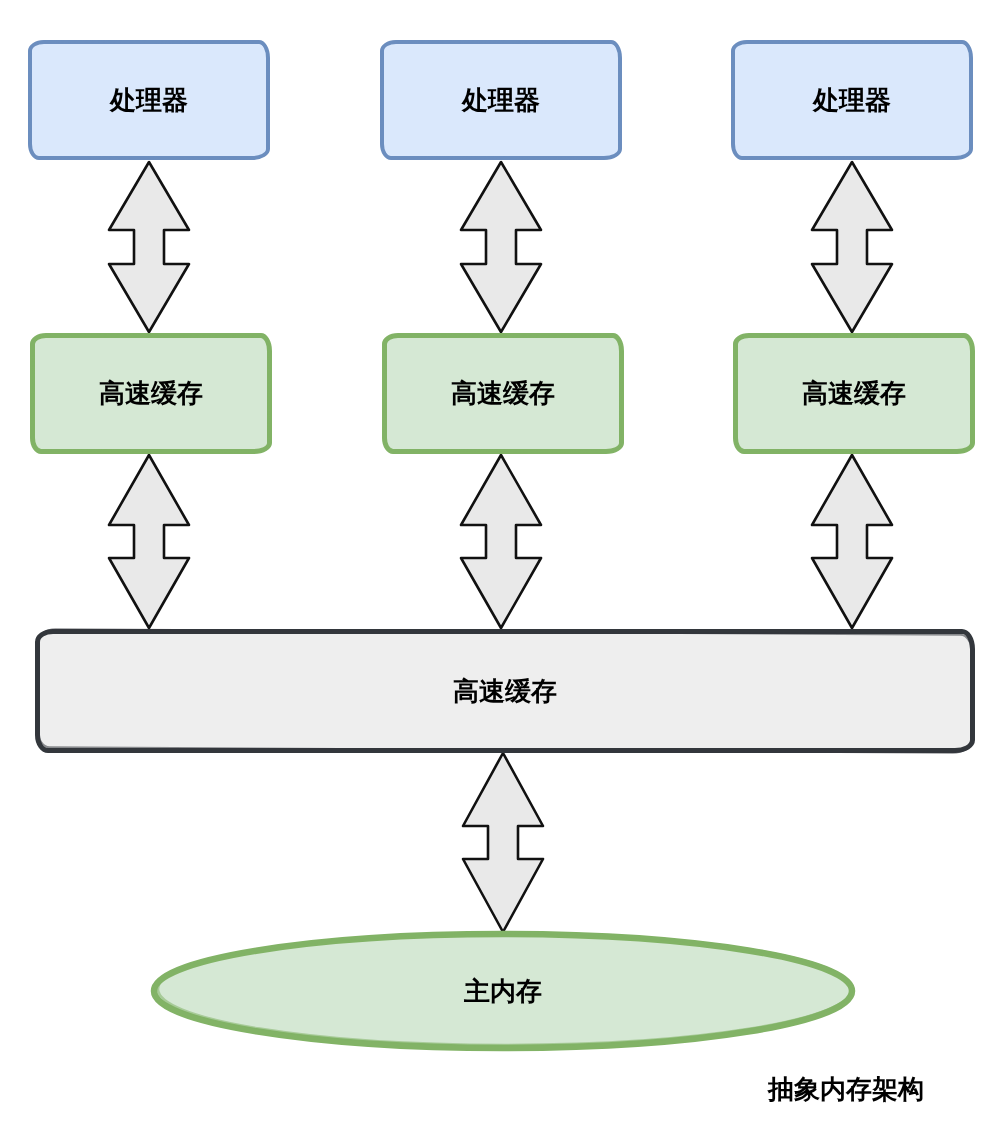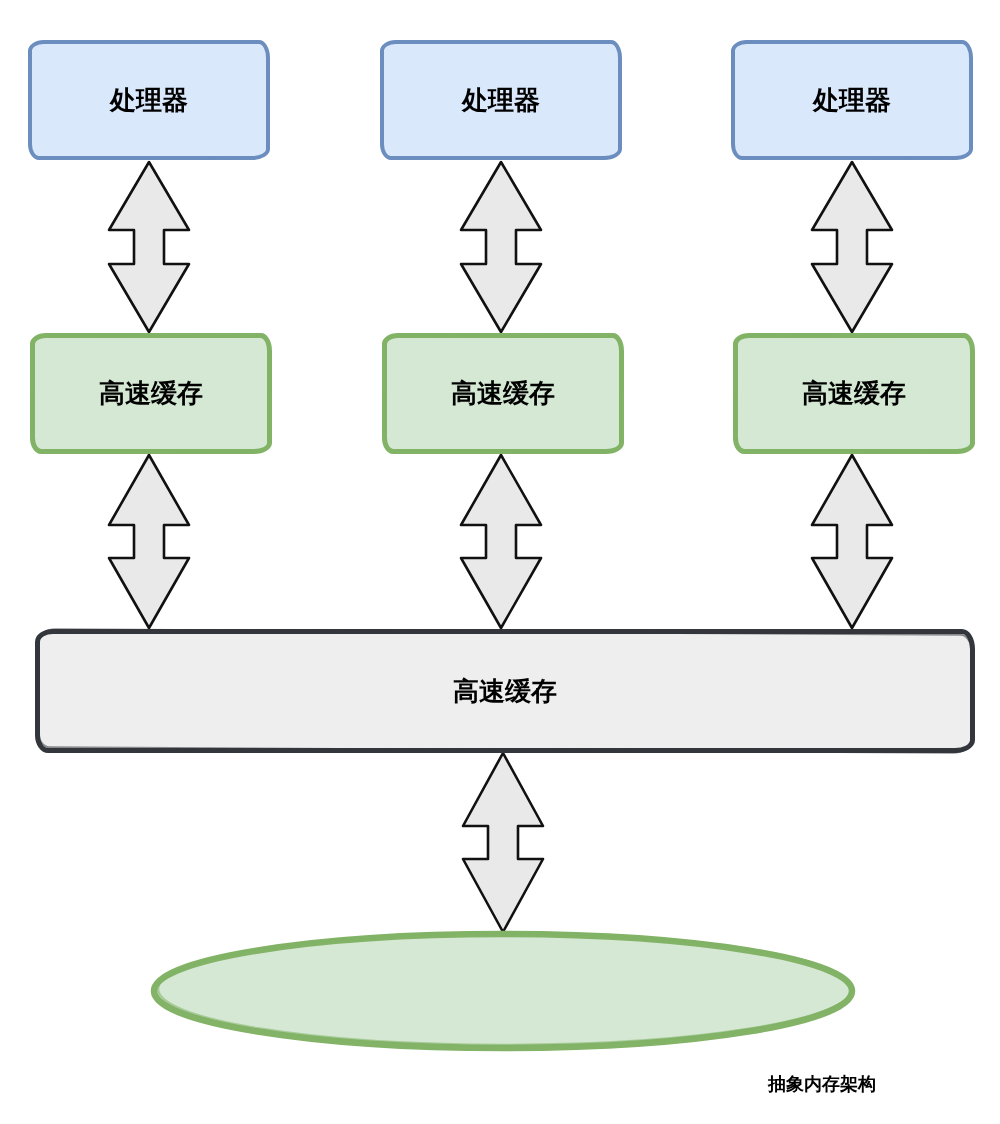--- a/index.html
+++ b/index.html
@@ -70,21 +70,21 @@
     position: absolute;
     left: 303px; top: 968px;
     width: 400px; height: 46px;
     display: flex; align-items: center; justify-content: center;
     font-weight: 700; font-size: 26px; color: #000000;
   }
   .caption {
     position: absolute;
     left: 768px; top: 1072px;
     font-weight: 700;
-    font-size: 18px;
+    font-size: 26px;
     color: #000000;
     white-space: nowrap;
   }
   .label { pointer-events: none; }
 </style>
 </head>
 <body>
 
 <div class="canvas">
 
@@ -121,16 +121,17 @@
     <span class="label">高速缓存</span>
   </div>
   <div class="node cache cache3">
     <span class="label">高速缓存</span>
   </div>
 
   <div class="node coherence">
     <span class="label">高速缓存</span>
   </div>
 
+  <div class="memory-label">主内存</div>
 
   <div class="caption">抽象内存架构</div>
 
 </div>
 
 </body></html>

